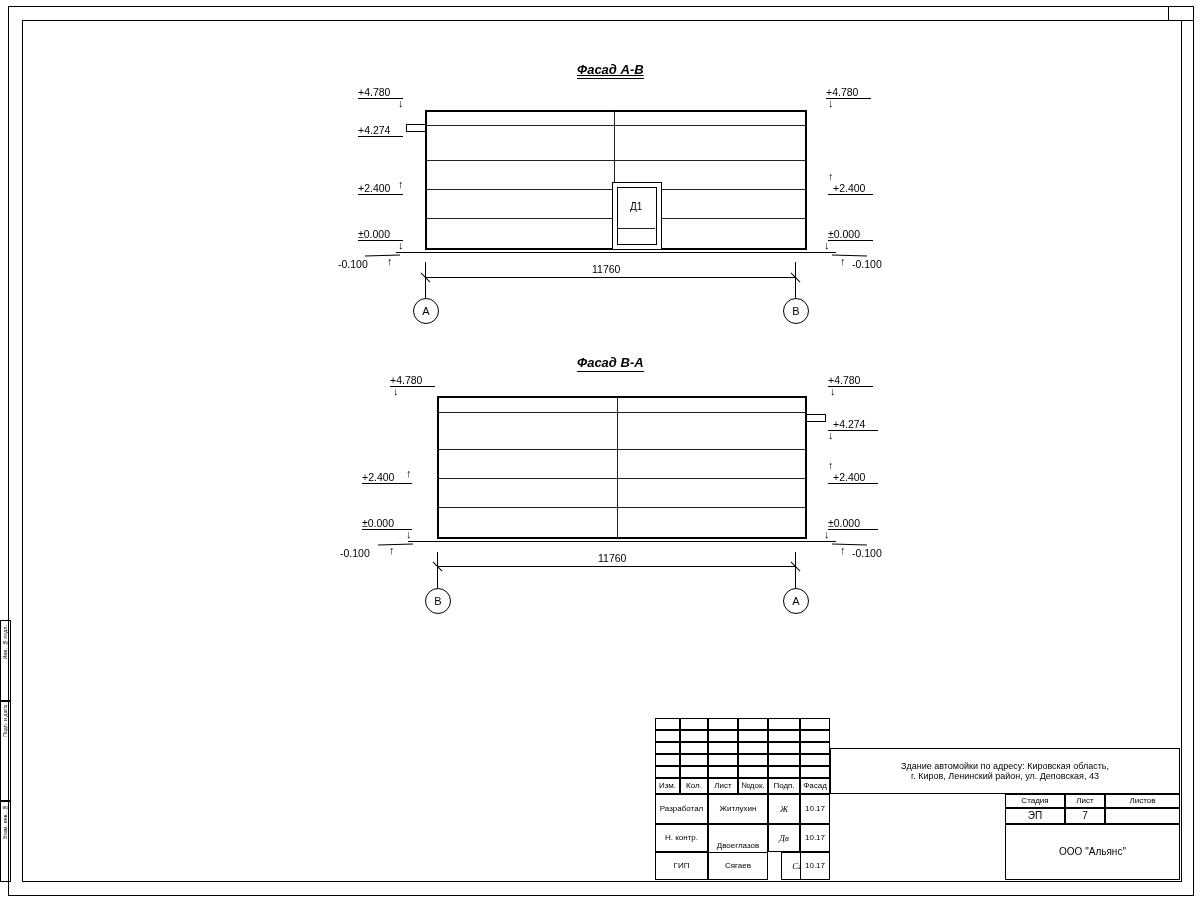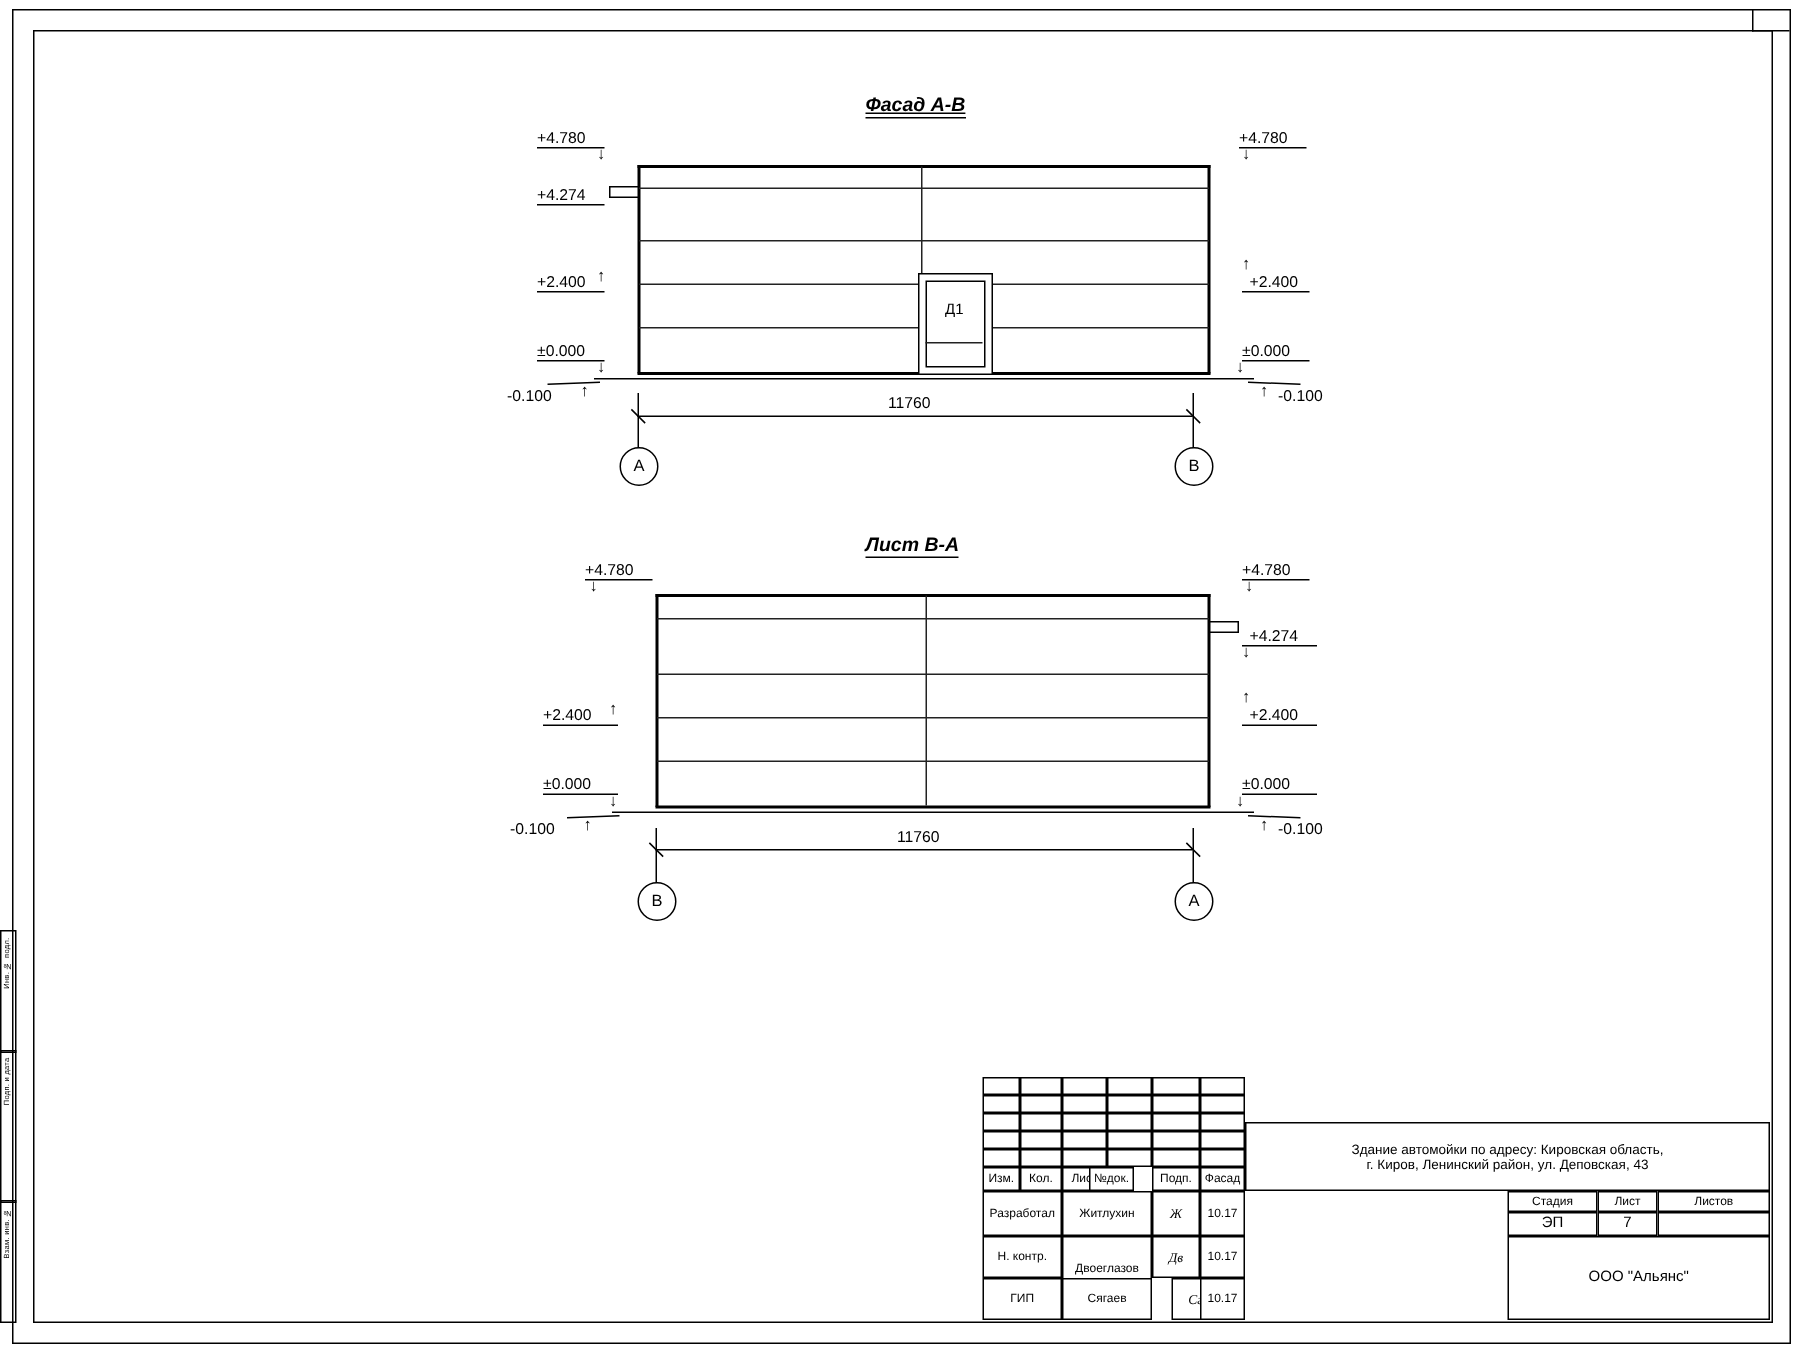--- a/index.html
+++ b/index.html
@@ -131,21 +131,21 @@
   <div class="ln h" style="left:419px;top:277px;width:13px;transform:rotate(45deg);"></div>
   <div class="ln h" style="left:789px;top:277px;width:13px;transform:rotate(45deg);"></div>
   <div class="dim" style="left:592px;top:263px;">11760</div>
 
   <div class="ln v" style="left:425px;top:292px;height:7px;"></div>
   <div class="axis-circle" style="left:413px;top:298px;">А</div>
   <div class="ln v" style="left:795px;top:292px;height:7px;"></div>
   <div class="axis-circle" style="left:783px;top:298px;">В</div>
 
   <div class="title" style="left:577px;top:355px;">
-    <span class="u">Лист В-А</span>
+    <span class="u">Фасад В-А</span>
   </div>
 
   <div class="ln h bld" style="left:437px;top:396px;width:370px;height:1.5px;"></div>
   <div class="ln v bld" style="left:437px;top:396px;width:1.5px;height:142px;"></div>
   <div class="ln v bld" style="left:805px;top:396px;width:1.5px;height:142px;"></div>
   <div class="ln h bld" style="left:437px;top:537px;width:370px;height:1.5px;"></div>
 
   <div class="ln h" style="left:438px;top:412px;width:368px;background:#222;"></div>
   <div class="ln h" style="left:438px;top:449px;width:368px;background:#222;"></div>
   <div class="ln h" style="left:438px;top:478px;width:368px;background:#222;"></div>
@@ -239,21 +239,21 @@
     <div class="cell" style="left:0;top:48px;width:25px;height:12px;"></div>
     <div class="cell" style="left:25px;top:48px;width:28px;height:12px;"></div>
     <div class="cell" style="left:53px;top:48px;width:30px;height:12px;"></div>
     <div class="cell" style="left:83px;top:48px;width:30px;height:12px;"></div>
     <div class="cell" style="left:113px;top:48px;width:32px;height:12px;"></div>
     <div class="cell" style="left:145px;top:48px;width:30px;height:12px;"></div>
 
     <div class="cell small" style="left:0;top:60px;width:25px;height:16px;">Изм.</div>
     <div class="cell small" style="left:25px;top:60px;width:28px;height:16px;">Кол.</div>
     <div class="cell small" style="left:53px;top:60px;width:30px;height:16px;">Лист</div>
-    <div class="cell small" style="left:71px;top:60px;width:30px;height:16px;">№док.</div>
+    <div class="cell small" style="left:83px;top:60px;width:30px;height:16px;">№док.</div>
     <div class="cell small" style="left:113px;top:60px;width:32px;height:16px;">Подп.</div>
     <div class="cell small" style="left:145px;top:60px;width:30px;height:16px;">Фасад</div>
 
     <div class="cell small" style="left:0;top:76px;width:53px;height:30px;">Разработал</div>
     <div class="cell small" style="left:53px;top:76px;width:60px;height:30px;">Житлухин</div>
     <div class="cell sig" style="left:113px;top:76px;width:32px;height:30px;">Ж</div>
     <div class="cell small" style="left:145px;top:76px;width:30px;height:30px;">10.17</div>
 
     <div class="cell small" style="left:0;top:106px;width:53px;height:28px;">Н. контр.</div>
     <div class="cell small" style="left:53px;top:106px;width:60px;height:44px;">Двоеглазов</div>

